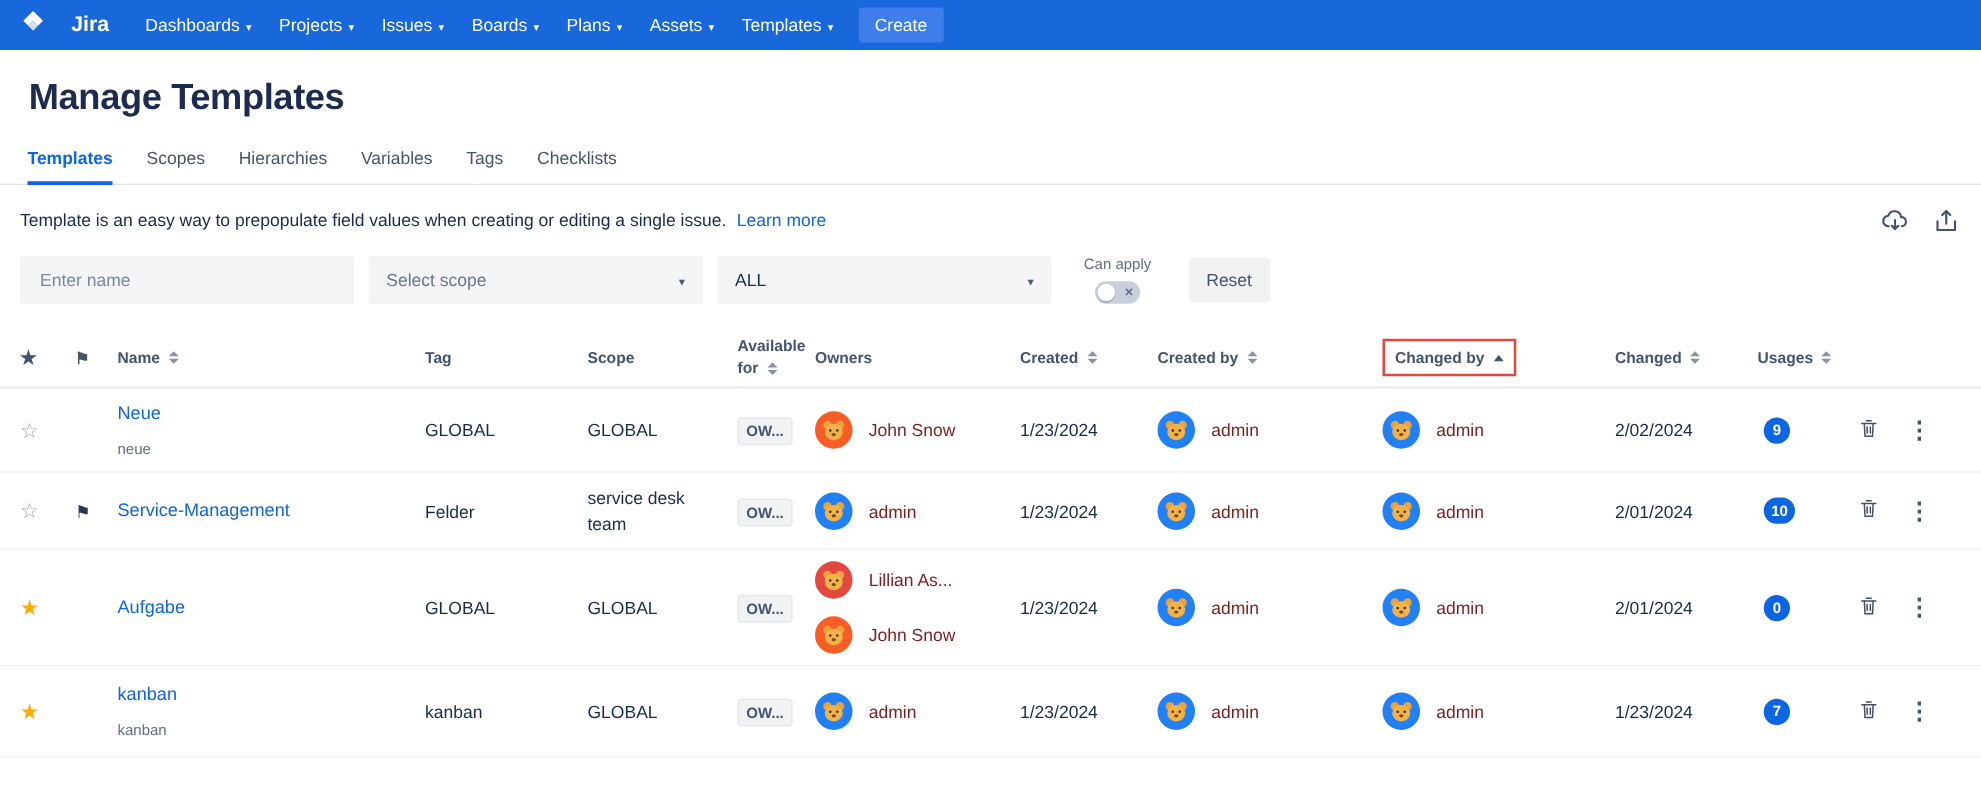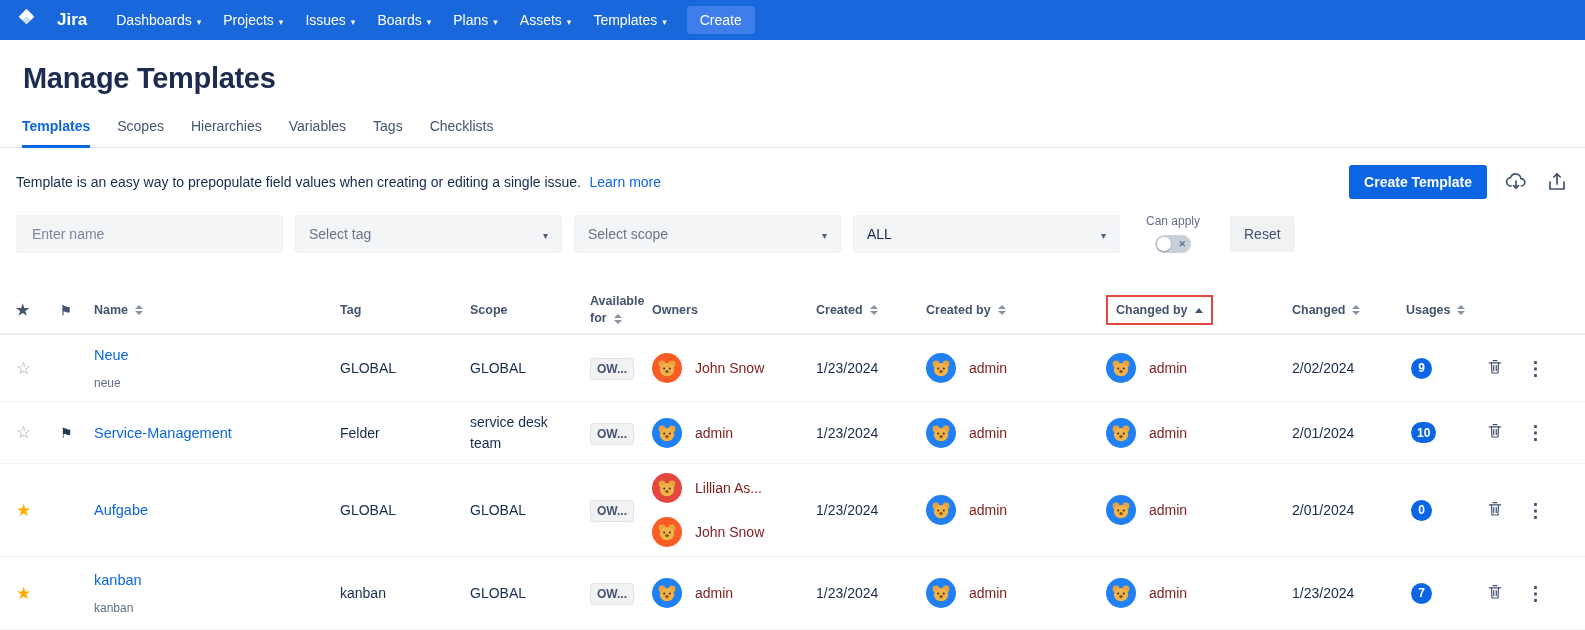--- a/index.html
+++ b/index.html
@@ -56,21 +56,21 @@
   .sel-chev::before { content: "\25BE"; font-size: 10px; color: #505F79; }
   .f-select.value { color: #172B4D; }
   .canapply { display: flex; flex-direction: column; align-items: center; gap: 7px; margin-left: 8px; width: 66px; }
   .canapply .lbl { font-size: 12px; color: #626F86; white-space: nowrap; }
   .toggle { position: relative; width: 36px; height: 18px; border-radius: 10px; background: #C9CFDA; cursor: pointer; }
   .toggle .knob { position: absolute; left: 2px; top: 2px; width: 14px; height: 14px; border-radius: 50%; background: #fff; box-shadow: 0 1px 1px rgba(9,30,66,.3); }
   .toggle .x { position: absolute; right: 5px; top: 50%; transform: translateY(-52%); font-size: 9px; color: #5E6C84; font-weight: 700; }
   .reset-btn { margin-left: 12px; background: #F1F2F4; border: none; border-radius: 3px; color: #42526E; font-size: 14px; padding: 10px 14px; cursor: pointer; font-family: inherit; }
 
   
-  .table { margin-top: 34px; }
+  .table { margin-top: 20px; }
   .thead-row, .trow { display: grid; grid-template-columns: 44px 34px 246px 130px 120px 62px 164px 110px 180px 186px 114px 80px 40px 36px; align-items: center; padding-left: 16px; }
   .thead-row { min-height: 48px; border-bottom: 2px solid #EBECF0; font-size: 12.5px; font-weight: 700; color: #44546F; }
   .cell { padding-right: 8px; }
   .th-label { display: inline; line-height: 1.35; }
   .sort { display: inline-flex; flex-direction: column; gap: 2px; margin-left: 7px; vertical-align: middle; }
   .sort i { display: block; width: 0; height: 0; border-left: 4px solid transparent; border-right: 4px solid transparent; }
   .sort .up { border-bottom: 4px solid #8693A6; }
   .sort .dn { border-top: 4px solid #8693A6; }
   .arrow-up { display: inline-block; width: 0; height: 0; border-left: 4px solid transparent; border-right: 4px solid transparent; border-bottom: 5px solid #44546F; margin-left: 7px; }
   .hl-box { display: inline-flex; align-items: center; border: 2px solid #E2483D; padding: 5px 8px; }
@@ -172,45 +172,40 @@
   <div class="tab inactive">Tags</div>
   <div class="tab inactive">Checklists</div>
 </div>
 
 <div class="desc-row">
   <div>
     <span class="desc">Template is an easy way to prepopulate field values when creating or editing a single issue.</span>
     <a class="learn-more">Learn more</a>
   </div>
   <div class="desc-actions">
-    <button class="create-template-btn">Create Template</button>
     <span class="icon-btn gray-icon">
       <svg viewBox="0 0 24 24" width="24" height="24">
           <path d="M7 16a4.2 4.2 0 0 1-.4-8.4 5.3 5.3 0 0 1 10.3 1.1A3.6 3.6 0 0 1 17.3 16"></path>
           <path d="M12 11v7"></path>
           <path d="M9.5 15.7 12 18.2l2.5-2.5"></path>
         </svg>
     </span>
     <span class="icon-btn gray-icon">
       <svg viewBox="0 0 24 24" width="24" height="24">
           <path d="M12 14V4"></path>
           <path d="M8.8 7 12 3.8 15.2 7"></path>
           <path d="M5 12v7h14v-7"></path>
         </svg>
     </span>
   </div>
 </div>
 
 <div class="filters">
   <div class="f-input">
     <input placeholder="Enter name" style="">
-  </div>
-  <div class="f-select">
-    <span>Select tag</span>
-      <span class="sel-chev"></span>
   </div>
   <div class="f-select">
     <span>Select scope</span>
       <span class="sel-chev"></span>
   </div>
   <div class="f-select value">
     <span>ALL</span>
       <span class="sel-chev"></span>
   </div>
   <div class="canapply">

